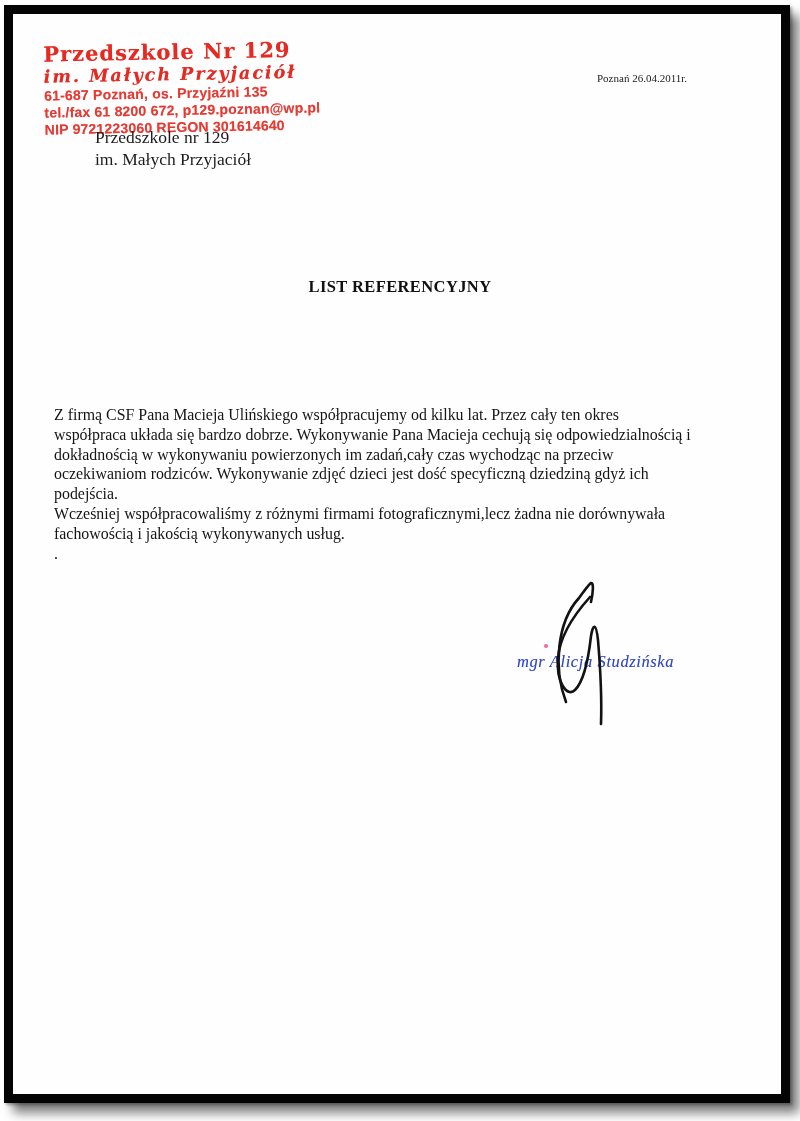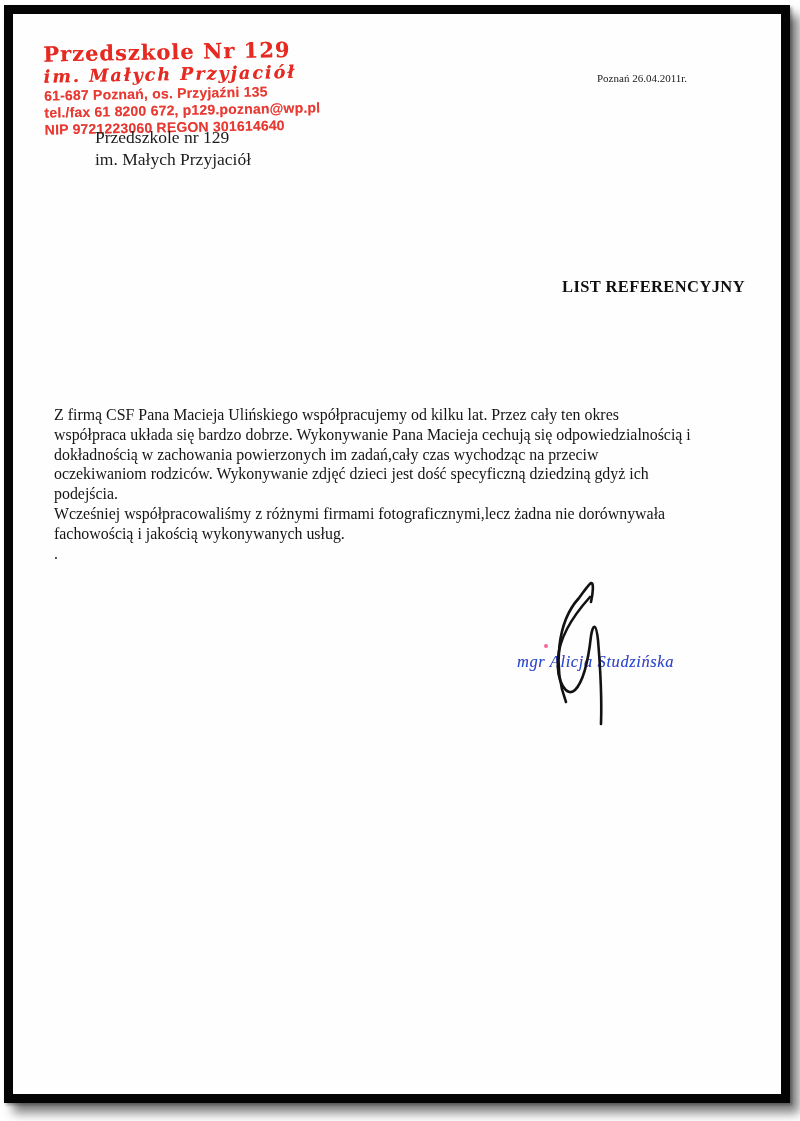--- a/index.html
+++ b/index.html
@@ -21,21 +21,21 @@
   }
   .stamp-top .l1{font-family:"DejaVu Serif", serif;font-weight:bold;font-size:21px;letter-spacing:1px;line-height:24px;}
   .stamp-top .l2{font-family:"DejaVu Serif", serif;font-weight:bold;font-style:italic;font-size:17.5px;letter-spacing:2px;line-height:21px;}
   .stamp-top .addr{font-family:"Liberation Sans", sans-serif;font-weight:bold;font-size:14px;line-height:17px;letter-spacing:0.2px;opacity:0.92;}
 
   .sender{position:absolute;left:95px;top:126px;font-size:17.5px;line-height:22px;color:#1c1c1c;}
 
   .dateline{position:absolute;left:576px;top:72px;font-size:11px;color:#1a1a1a;margin-left:21px;}
 
   .doc-title{
-    position:absolute;left:55px;top:277px;width:690px;text-align:right;
+    position:absolute;left:55px;top:277px;width:690px;text-align:center;
     font-size:16.5px;font-weight:bold;letter-spacing:0.4px;color:#101010;
   }
 
   .body-block{
     position:absolute;left:54px;top:405px;width:692px;text-align:left;
     font-size:15.9px;line-height:19.8px;color:#141414;
   }
 
   
   .sig-role{
@@ -72,21 +72,21 @@
     <div>im. Małych Przyjaciół</div>
   </div>
 
   <div class="dateline">Poznań 26.04.2011r.</div>
 
   <div class="doc-title">LIST REFERENCYJNY</div>
 
   <div class="body-block">
       <div>Z firmą CSF Pana Macieja Ulińskiego współpracujemy od kilku lat. Przez cały ten okres</div>
       <div>współpraca układa się bardzo dobrze. Wykonywanie Pana Macieja cechują się odpowiedzialnością i</div>
-      <div>dokładnością w zachowania powierzonych im zadań,cały czas wychodząc na przeciw</div>
+      <div>dokładnością w wykonywaniu powierzonych im zadań,cały czas wychodząc na przeciw</div>
       <div>oczekiwaniom rodziców. Wykonywanie zdjęć dzieci jest dość specyficzną dziedziną gdyż  ich</div>
       <div>podejścia.</div>
       <div>Wcześniej współpracowaliśmy z różnymi firmami fotograficznymi,lecz żadna nie dorównywała</div>
       <div>fachowością i jakością wykonywanych usług.</div>
       <div>.</div>
     </div>
 
   <div class="sig-name">mgr Alicja Studzińska</div>
   <div class="sig-dot"></div>
 

